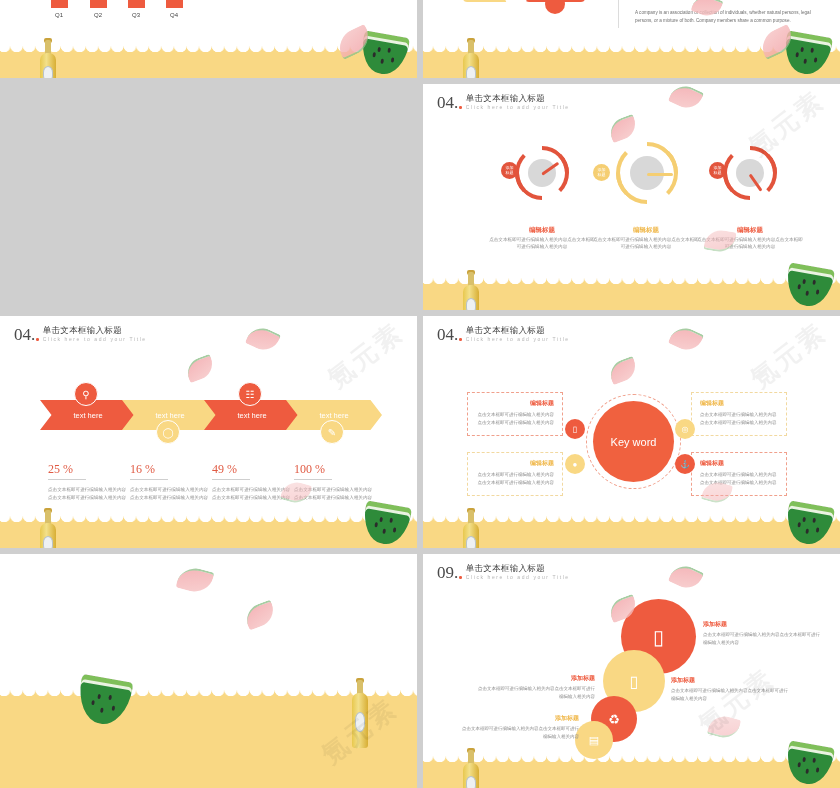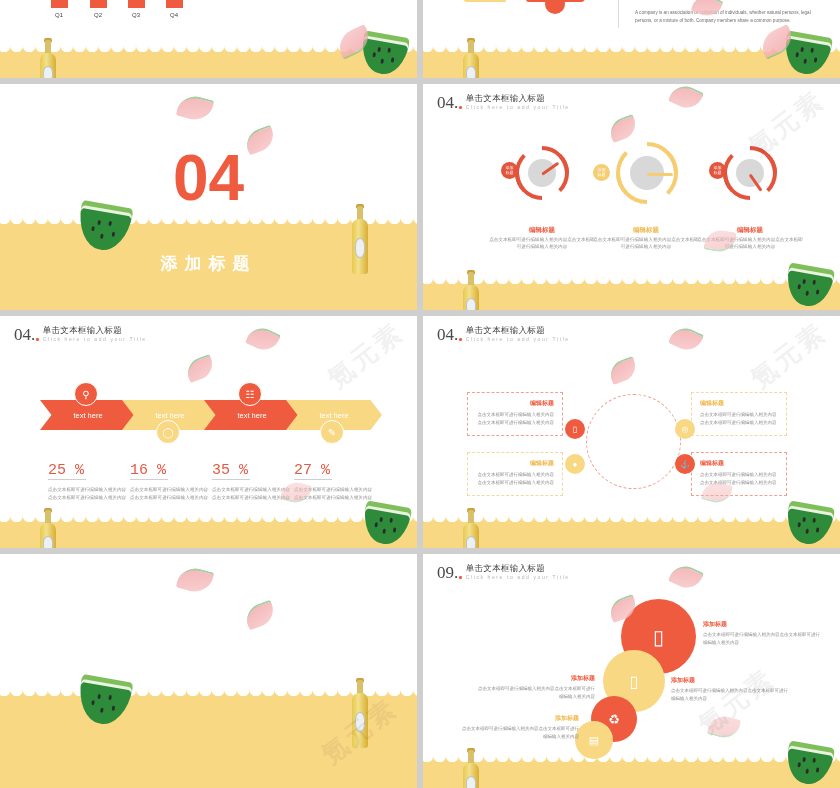--- a/index.html
+++ b/index.html
@@ -90,21 +90,21 @@
   .badge { position:absolute; width:17px;height:17px;border-radius:50%; color:#fff; font-size:4px; display:flex;align-items:center;justify-content:center; text-align:center; line-height:1.05;}
   .cap-title { position:absolute; text-align:center; font-size:6.5px; font-weight:700; width:110px;}
   .cap-body { position:absolute; text-align:center; font-size:4.6px; color:#8a8a8a; width:110px; line-height:1.6; }
   
   .chev { position:absolute; height:30px; display:flex;align-items:center;justify-content:center;
           color:#fff; font-size:7.5px; }
   .chev.or { background:#EE5B3F; clip-path: polygon(0 0, 88% 0, 100% 50%, 88% 100%, 0 100%, 12% 50%); }
   .chev.ye { background:#F9D884; clip-path: polygon(0 0, 88% 0, 100% 50%, 88% 100%, 0 100%, 12% 50%); }
   .cicon { position:absolute; width:24px;height:24px;border-radius:50%; display:flex;align-items:center;justify-content:center;
            color:#fff; border:1.5px solid #fff; font-size:10px; }
-  .pct { position:absolute; font-family:Liberation Mono, monospace; font-size:15px; }
+  .pct { position:absolute; font-family:Liberation Serif, serif; font-size:12px; }
   .pline { position:absolute; width:38px; height:1px; background:#cfcfcf; }
   .pbody { position:absolute; width:82px; font-size:4.6px; color:#8a8a8a; line-height:1.65; }
   
   .kw-outer { position:absolute; border-radius:50%; border:1px dashed #f0a08c; }
   .kw-inner { position:absolute; border-radius:50%; background:#F0613F; color:#fff;
               display:flex;align-items:center;justify-content:center; font-size:11px; }
   .kbox { position:absolute; padding:6px 8px; }
   .kbox .kt { font-size:6px; font-weight:700; margin-bottom:3px; }
   .kbox .kb { font-size:4.5px; color:#8a8a8a; line-height:1.7; }
   .knode { position:absolute; width:20px;height:20px;border-radius:50%; display:flex;align-items:center;justify-content:center; color:#fff; font-size:8px;}
@@ -178,42 +178,20 @@
           <i style="left:22px;top:10px"></i>
           <i style="left:31px;top:15px"></i>
           <i style="left:17px;top:22px"></i>
           <i style="left:27px;top:21px"></i>
         </div>
     </div>
     <div class="melonslice" style="right:46px; top:30px; transform:rotate(-25deg);"></div>
     <div class="melonslice" style="left:270px; top:-4px; transform:rotate(200deg); width:28px;height:20px;"></div>
   </div>
 
-  <div class="slide" style="left:0; top:84px; width:417px; height:226px;">
-    <div class="melonslice" style="left:178px; top:12px; transform:rotate(195deg);"></div>
-    <div class="melonslice" style="left:245px; top:45px; transform:rotate(160deg); width:30px;height:22px;"></div>
-    <div class="big-num" style="top:62px;">04</div>
-    <div class="scallop" style="height:86px;"></div>
-    <div class="div-title" style="top:168px;">添加标题</div>
-    <div class="watermelon" style="left:78px; top:120px; width:52px;height:46px;">
-      <div class="wm-seeds">
-          <i style="left:14px;top:15px"></i>
-          <i style="left:25px;top:11px"></i>
-          <i style="left:35px;top:17px"></i>
-          <i style="left:19px;top:25px"></i>
-          <i style="left:30px;top:24px"></i>
-        </div>
-    </div>
-    <div class="bottle" style="left:352px; top:122px; width:19px;height:68px;">
-      <div class="cap"></div>
-        <div class="neck"></div>
-        <div class="body" style="height:55px;"></div>
-        <div class="label" style="top:32px;height:20px;"></div>
-    </div>
-  </div>
 
   <div class="slide" style="left:423px; top:84px; width:417px; height:226px;">
     <div class="shead">
       <span class="num">04.</span>
       <span class="dot"></span>
       <span class="txts">
         <span class="cn" style="display:block;">单击文本框输入标题</span>
         <span class="en" style="display:block;">Click here to add your Title</span>
       </span>
     </div>
@@ -299,25 +277,25 @@
     <div class="cicon" style="left:320px; top:104px; background:#F9D884;">✎</div>
 
     <div class="pct" style="left:48px; top:146px; color:#E05A43;">25 %</div>
     <div class="pline" style="left:48px; top:163px;"></div>
     <div class="pbody" style="left:48px; top:170px;">点击文本框即可进行编辑输入相关内容点击文本框即可进行编辑输入相关内容</div>
 
     <div class="pct" style="left:130px; top:146px; color:#E05A43;">16 %</div>
     <div class="pline" style="left:130px; top:163px;"></div>
     <div class="pbody" style="left:130px; top:170px;">点击文本框即可进行编辑输入相关内容点击文本框即可进行编辑输入相关内容</div>
 
-    <div class="pct" style="left:212px; top:146px; color:#E05A43;">35 %</div>
+    <div class="pct" style="left:212px; top:146px; color:#E05A43;">49 %</div>
     <div class="pline" style="left:212px; top:163px;"></div>
     <div class="pbody" style="left:212px; top:170px;">点击文本框即可进行编辑输入相关内容点击文本框即可进行编辑输入相关内容</div>
 
-    <div class="pct" style="left:294px; top:146px; color:#E05A43;">27 %</div>
+    <div class="pct" style="left:294px; top:146px; color:#E05A43;">100 %</div>
     <div class="pline" style="left:294px; top:163px;"></div>
     <div class="pbody" style="left:294px; top:170px;">点击文本框即可进行编辑输入相关内容点击文本框即可进行编辑输入相关内容</div>
 
     <div class="melonslice" style="left:248px; top:12px; transform:rotate(205deg); width:30px;height:22px;"></div>
     <div class="melonslice" style="left:186px; top:42px; transform:rotate(160deg); width:28px;height:21px;"></div>
     <div class="melonslice" style="left:282px; top:166px; transform:rotate(15deg); width:28px;height:21px; opacity:.45;"></div>
     <div class="scallop" style="height:26px;"></div>
     <div class="bottle" style="left:40px; top:194px;">
       <div class="cap"></div>
         <div class="neck"></div>
@@ -340,20 +318,23 @@
     <div class="shead">
       <span class="num">04.</span>
       <span class="dot"></span>
       <span class="txts">
         <span class="cn" style="display:block;">单击文本框输入标题</span>
         <span class="en" style="display:block;">Click here to add your Title</span>
       </span>
     </div>
 
     <div class="kw-outer" style="left:163px; top:78px; width:95px; height:95px;"></div>
+    <div class="kw-inner" style="left:170px; top:85px; width:81px; height:81px;">
+      <span>Key word</span>
+    </div>
 
     <div class="kbox" style="left:44px; top:76px; width:96px; height:44px; border:1px dashed #F0A08C;">
       <div class="kt" style="color:#EE5B3F; text-align:right;">编辑标题</div>
       <div class="kb" style="text-align:right;">点击文本框即可进行编辑输入相关内容点击文本框即可进行编辑输入相关内容</div>
     </div>
     <div class="knode" style="left:142px; top:103px; background:#EE5B3F;">▯</div>
 
     <div class="kbox" style="left:268px; top:76px; width:96px; height:44px; border:1px dashed #F2D9A0;">
       <div class="kt" style="color:#F0B84B;">编辑标题</div>
       <div class="kb">点击文本框即可进行编辑输入相关内容点击文本框即可进行编辑输入相关内容</div>

